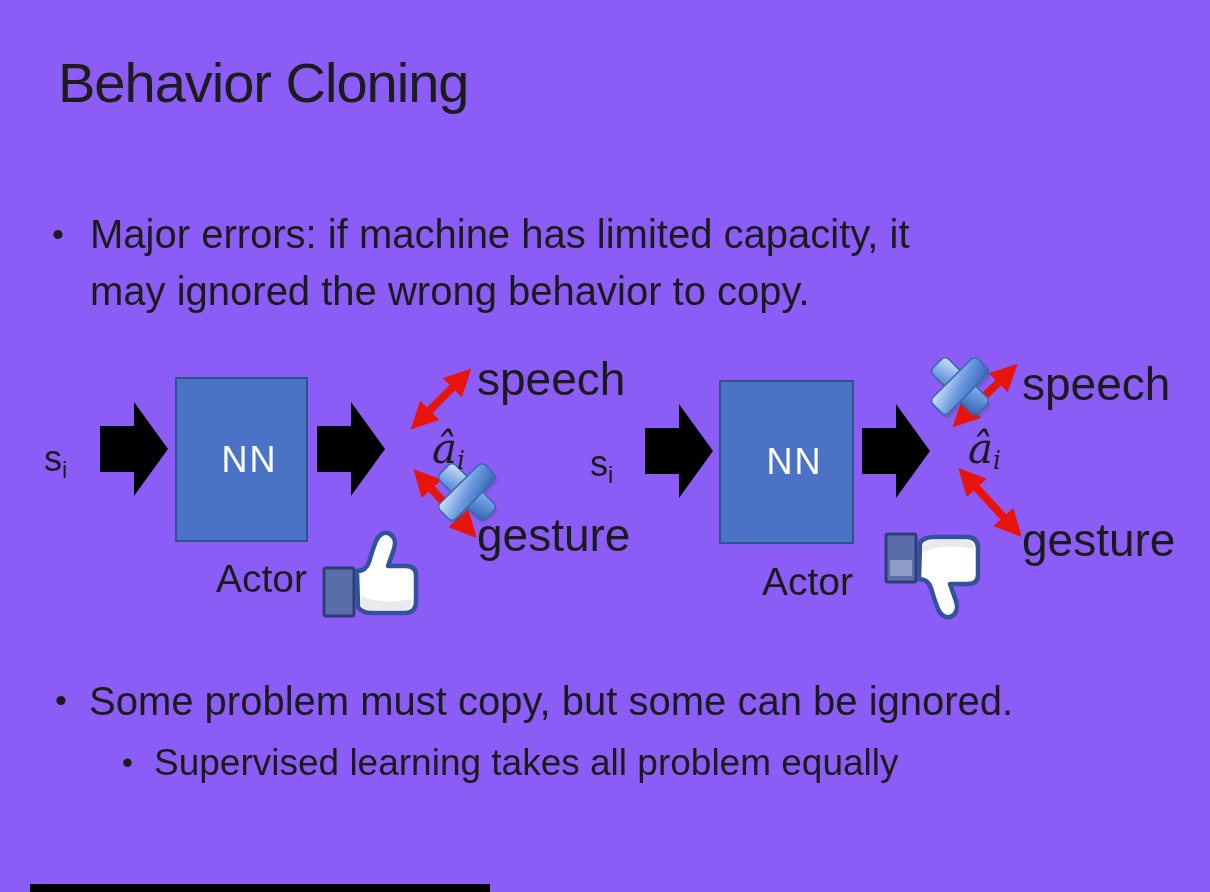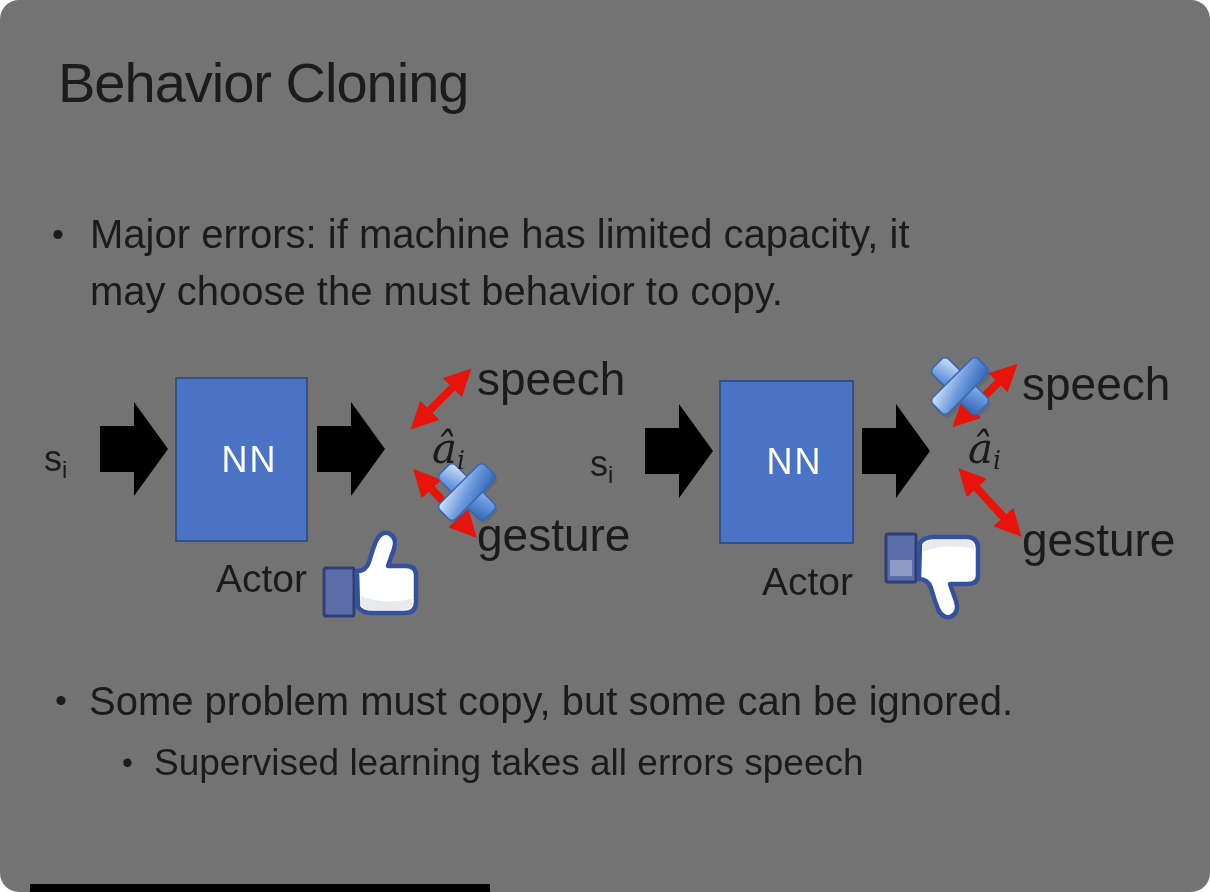--- a/index.html
+++ b/index.html
@@ -1,18 +1,18 @@
 <!DOCTYPE html>
 <html><head>
 <meta charset="utf-8">
 <style>
   html,body{margin:0;padding:0;background:#ffffff;}
   .slide{
-    position:relative;width:1210px;height:892px;background:#737373;overflow:hidden;
-    font-family:"Liberation Sans",sans-serif;color:#1b1b1b;border-radius:19px;
+    position:relative;width:1210px;height:892px;background:#8b5cf6;overflow:hidden;
+    font-family:"Liberation Sans",sans-serif;color:#1b1b1b;
   }
   .abs{position:absolute;}
   .title{
     left:58px;top:50px;font-size:56px;letter-spacing:-1px;color:#1c1c1c;
   }
   .bullet-row{display:flex;align-items:flex-start;}
   .bullet-dot{flex:0 0 auto;}
   .b1{left:52px;top:206px;font-size:40px;line-height:1.42;width:1080px;}
   .b1 .bullet-dot{width:38px;font-size:34px;padding-top:4px;}
   .b2{left:55px;top:674px;font-size:40px;line-height:1.35;width:1120px;}
@@ -92,21 +92,21 @@
       </g>
     </g>
   </svg>
 
   <div class="abs title">Behavior Cloning</div>
 
   <div class="abs b1 bullet-row">
     <span class="bullet-dot">•</span>
     <span>
       <span>Major errors: if machine has limited capacity, it</span><br>
-      <span>may choose the must behavior to copy.</span>
+      <span>may ignored the wrong behavior to copy.</span>
     </span>
   </div>
 
   <div class="abs state-label" style="left:44px;top:438px;">
     <span>s</span><sub>i</sub>
   </div>
   <div class="abs nn-label" style="left:176px;top:378px;width:131px;height:163px;">NN</div>
   <div class="abs math" style="left:396px;top:424px;">
     <span>â</span><sub>i</sub>
   </div>
@@ -125,18 +125,18 @@
   <div class="abs dlabel" style="left:1022px;top:513px;">gesture</div>
   <div class="abs actor-label" style="left:720px;top:560px;width:133px;">Actor</div>
 
   <div class="abs b2 bullet-row">
     <span class="bullet-dot">•</span>
     <span>Some problem must copy, but some can be ignored.</span>
   </div>
 
   <div class="abs b3 bullet-row">
     <span class="bullet-dot">•</span>
-    <span>Supervised learning takes all errors speech</span>
+    <span>Supervised learning takes all problem equally</span>
   </div>
 
   <div class="abs bottom-bar"></div>
 
 </div>
 
 </body></html>

